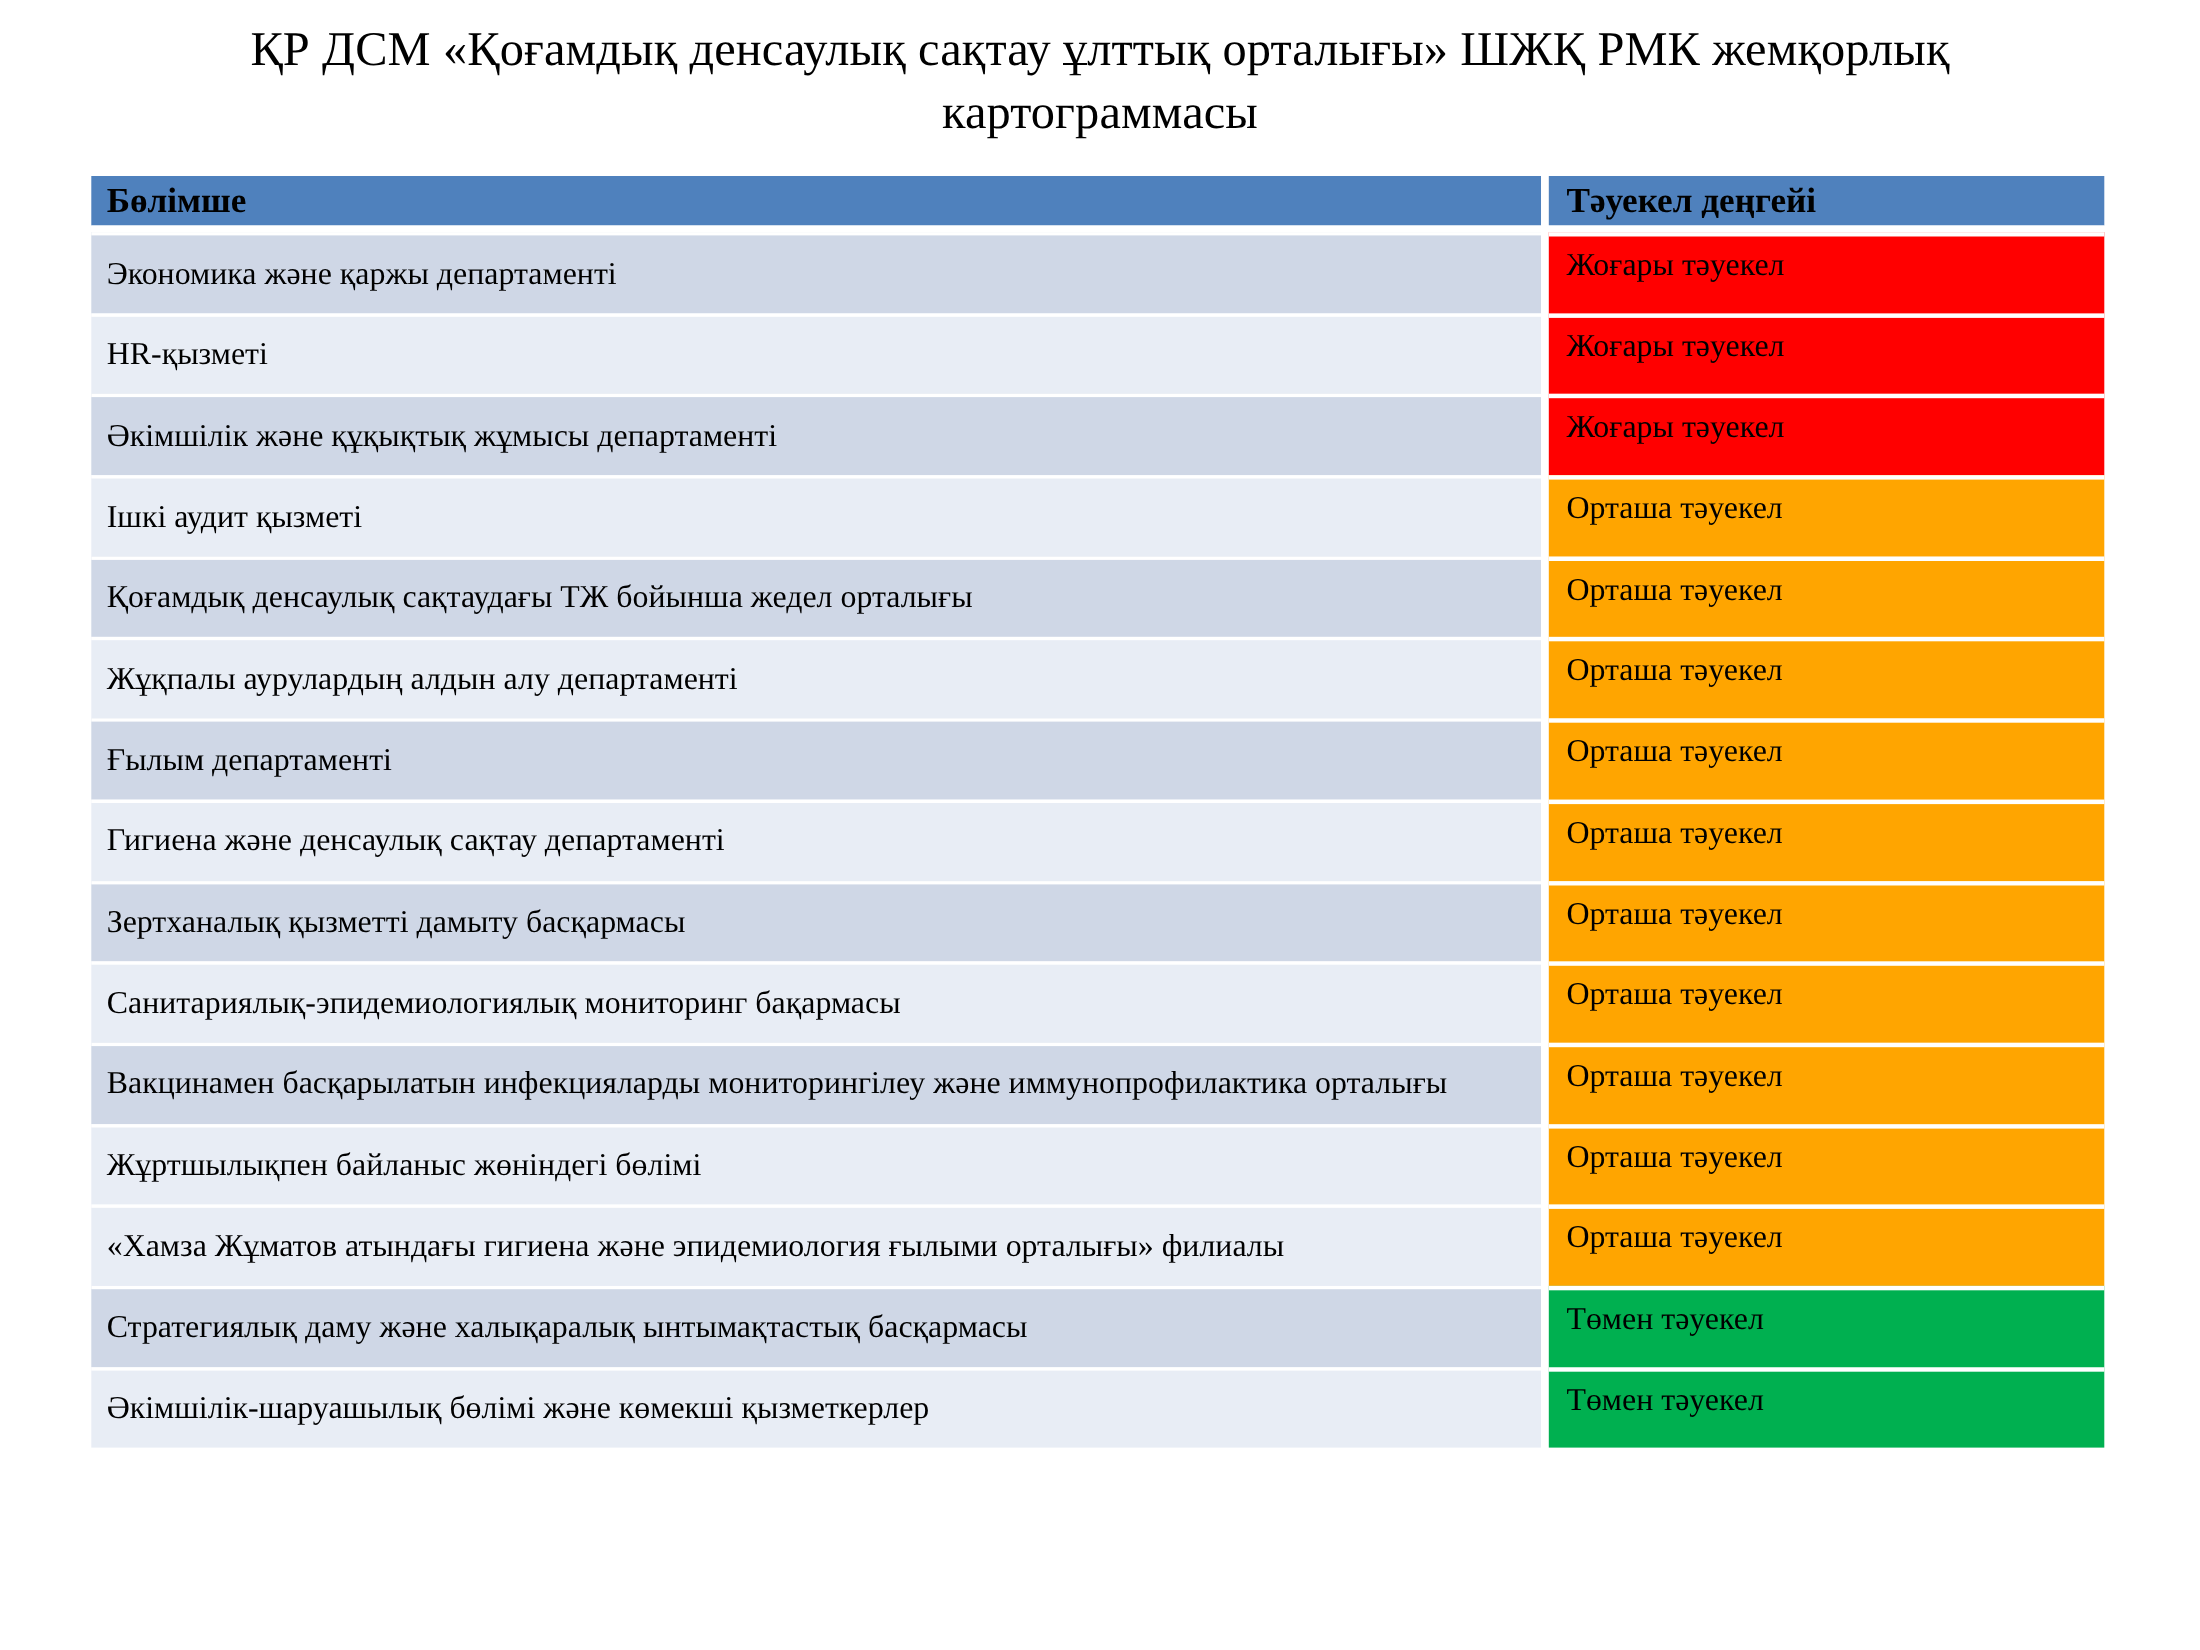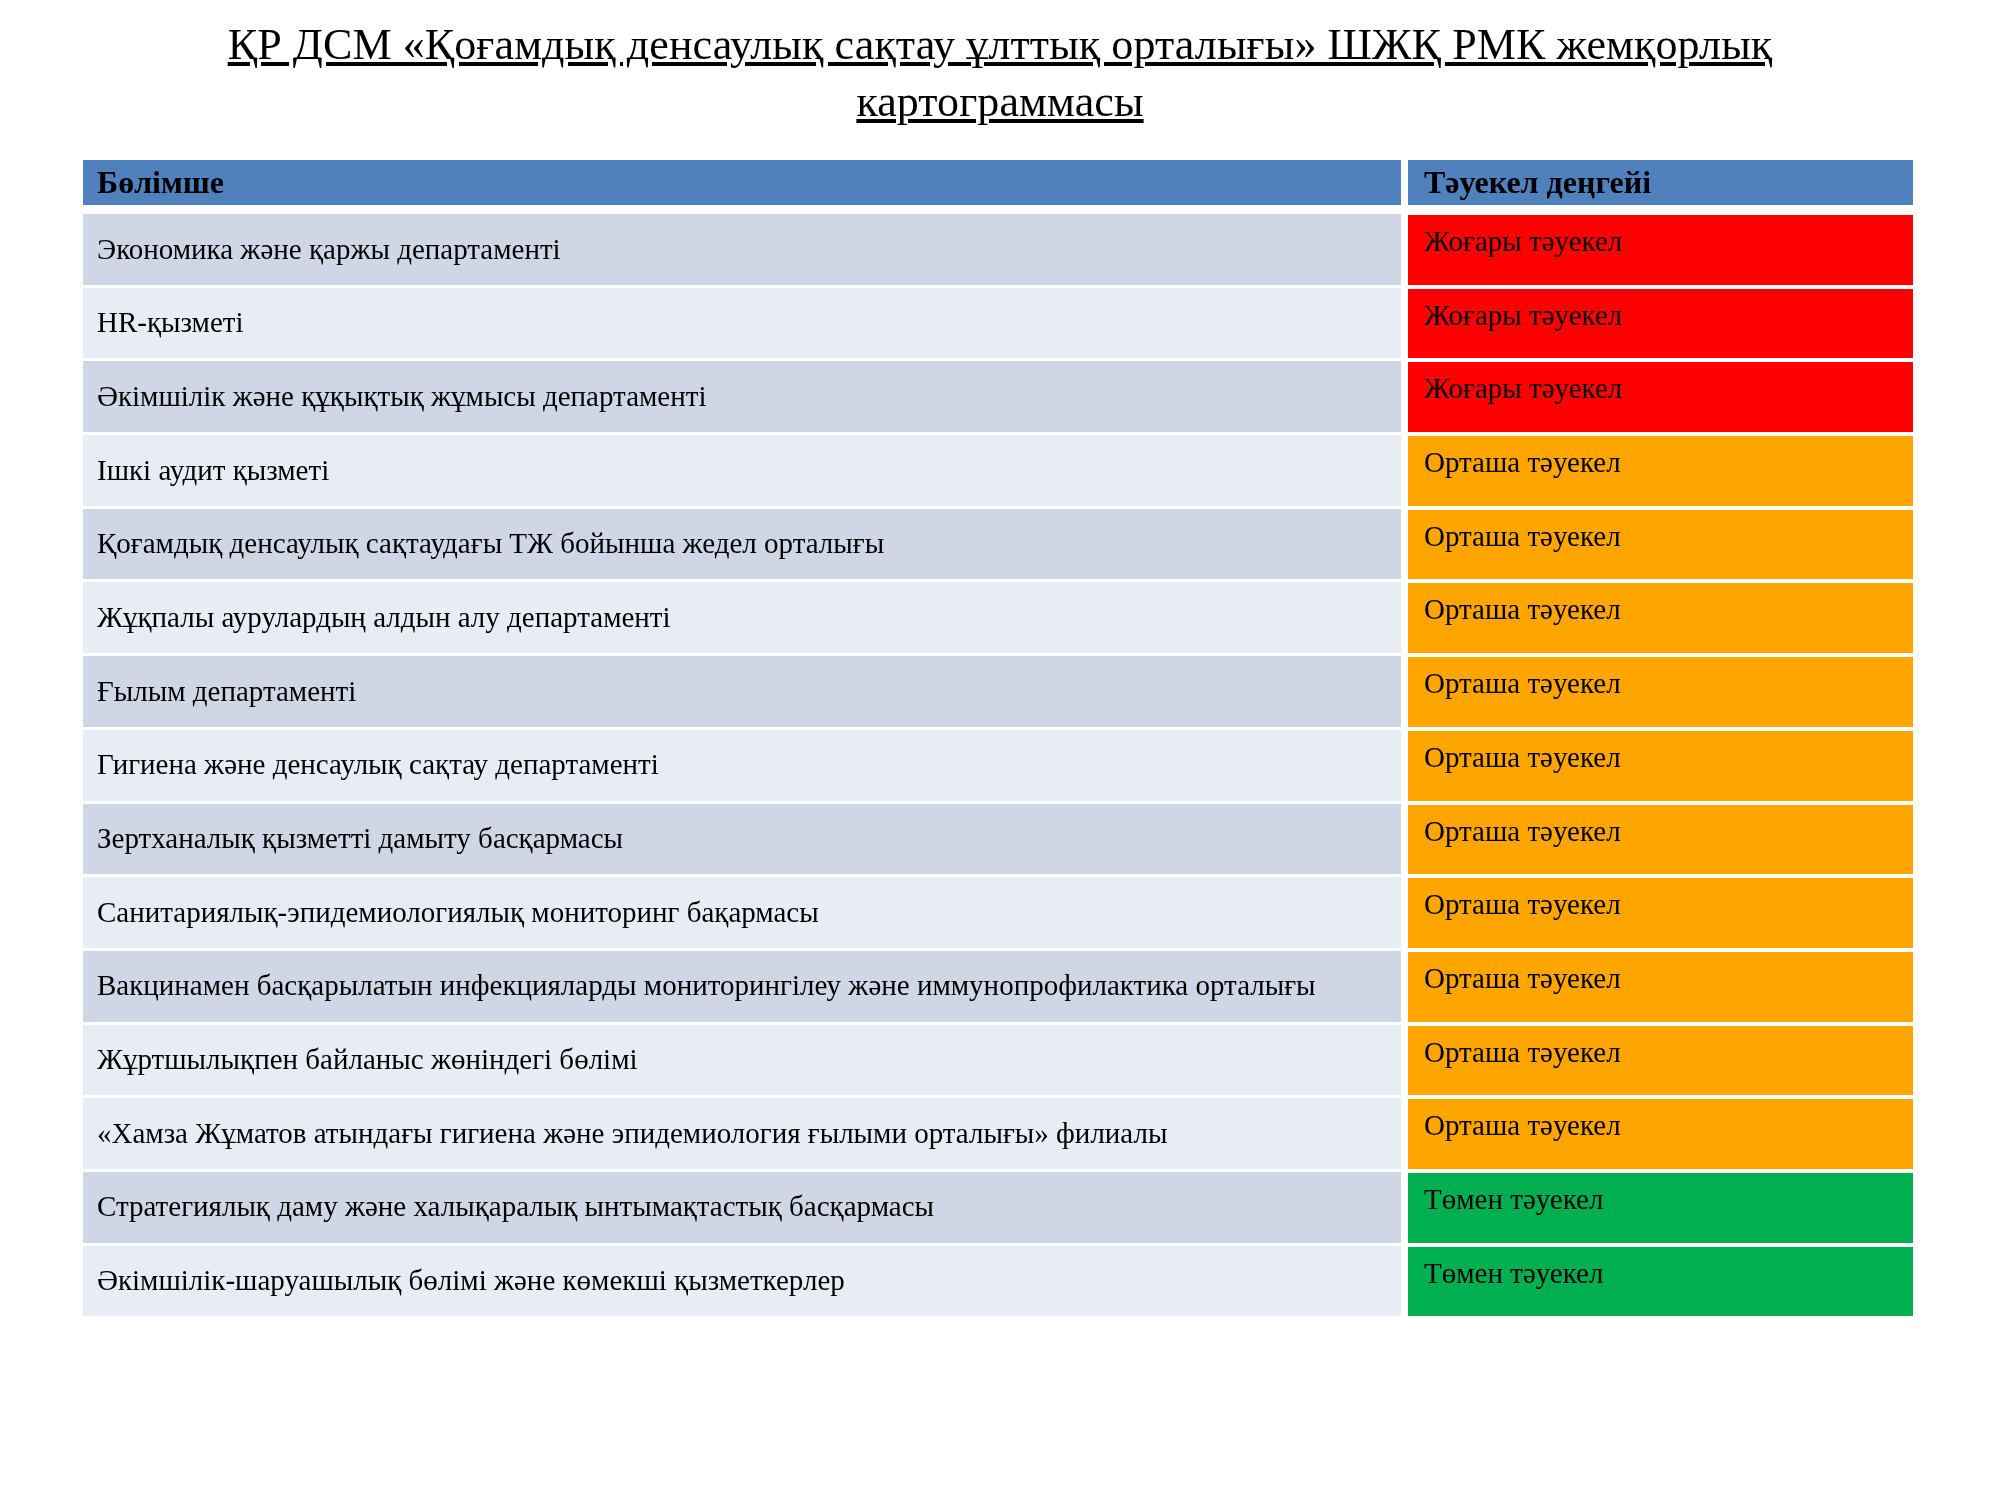--- a/index.html
+++ b/index.html
@@ -25,21 +25,20 @@
 
   
   .slide-title {
     margin: 0;
     padding: 16px 140px 0 140px;
     font-size: 44px;
     line-height: 1.30;
     font-weight: 400;
     text-align: center;
     letter-spacing: 0.1px;
-    text-decoration: underline;
   }
 
   
   .table-wrap {
     position: absolute;
     left: 83px;
     top: 160px;
     width: 1830px;
   }
 

